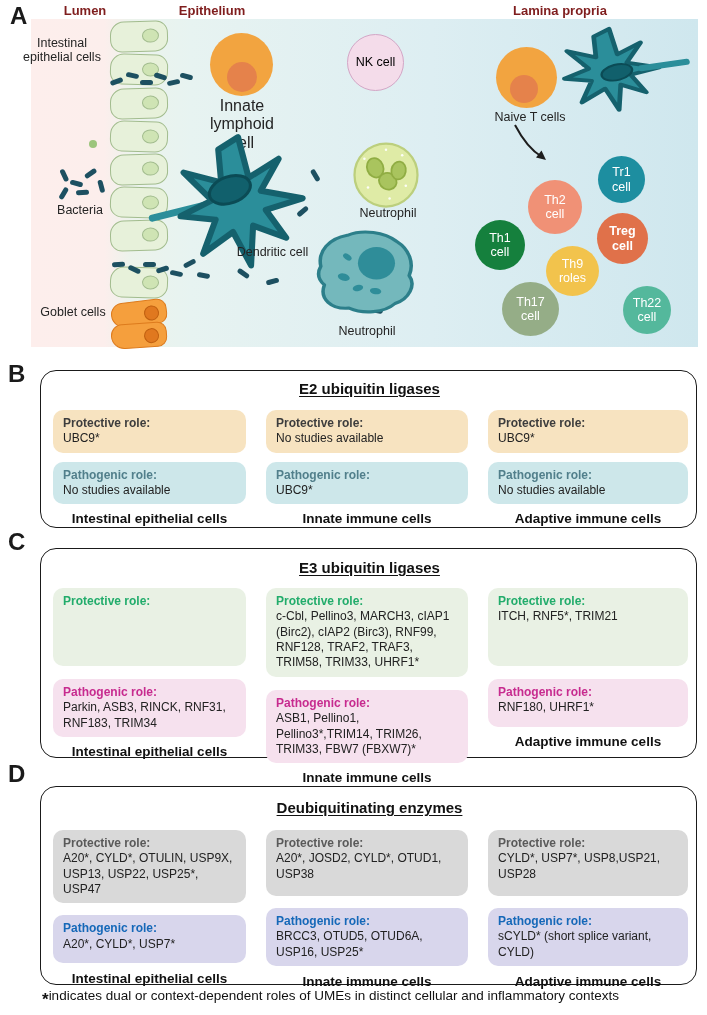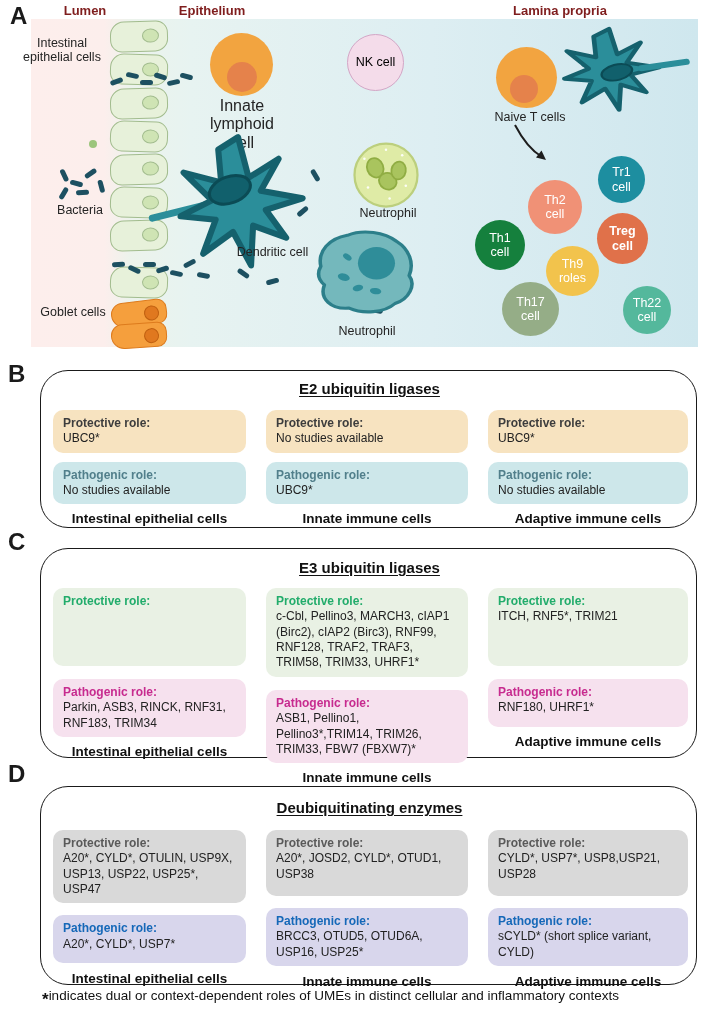--- a/index.html
+++ b/index.html
@@ -24,21 +24,21 @@
   .ocell{position:absolute;border-radius:50%;background:#f2a440;}
   .ocell .nuc{position:absolute;border-radius:50%;background:#e5824b;}
   .nkcell{position:absolute;left:347px;top:34px;width:57px;height:57px;border-radius:50%;background:#f4dcea;border:1.5px solid #d3a6c6;box-sizing:border-box;
     display:flex;align-items:center;justify-content:center;text-align:center;font-size:12.5px;color:#000000;line-height:1.15;}
   .tcell{position:absolute;border-radius:50%;color:#fff;display:flex;align-items:center;justify-content:center;text-align:center;font-size:12.5px;line-height:1.15;}
   .tcell span,.nkcell span{width:40px;}
   .arm{position:absolute;background:#2b8e9a;border-radius:4px;}
   svg{position:absolute;overflow:visible;}
 
   
-  .panel-box{position:absolute;left:40px;width:657px;background:#fff;border:1.7px solid #1a1a1a;border-radius:28px;box-sizing:border-box;padding:0 10px 8px 12px;}
+  .panel-box{position:absolute;left:40px;width:657px;background:#fff;border:1.7px solid #1a1a1a;border-radius:16px;box-sizing:border-box;padding:0 10px 8px 12px;}
   .panel-title{text-align:center;font-weight:bold;font-size:15px;text-decoration:underline;text-underline-offset:2px;color:#111;}
   .cols{display:grid;grid-template-columns:193px 202px 200px;gap:20px;}
   .role-box{border-radius:10px;padding:6px 10px 6px 10px;font-size:12px;line-height:1.28;color:#222;box-sizing:border-box;}
   .role-head{font-weight:bold;}
   .col-name{text-align:center;font-weight:bold;font-size:13.5px;color:#111;}
 
   #boxB{top:370px;height:158px;} #boxB .panel-title{margin-top:9px;} #boxB .cols{margin-top:13px;}
   #boxB .protective{background:#f7e3c0;min-height:41px;} #boxB .pathogenic{background:#cde7ea;min-height:41px;margin-top:9px;}
   #boxB .protective .role-head{color:#3d3d3d;} #boxB .pathogenic .role-head{color:#517f8b;}
   #boxB .col-name{margin-top:7px;}

